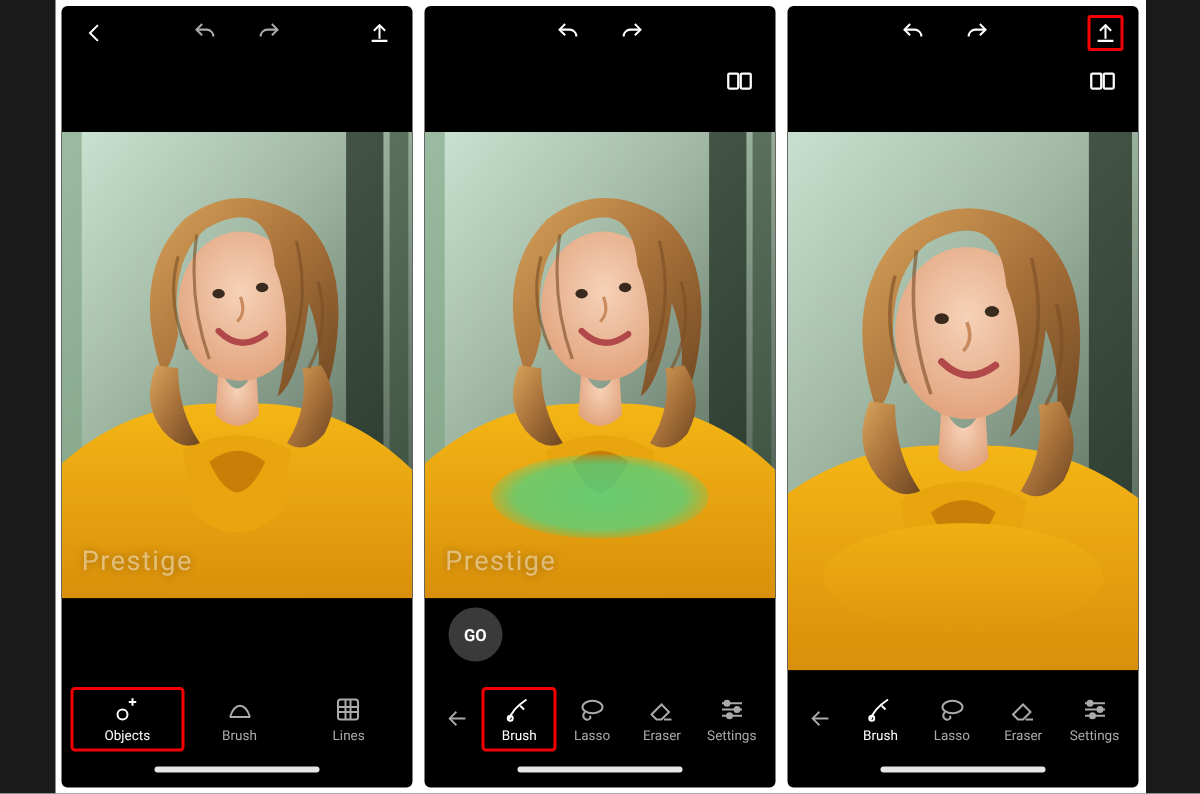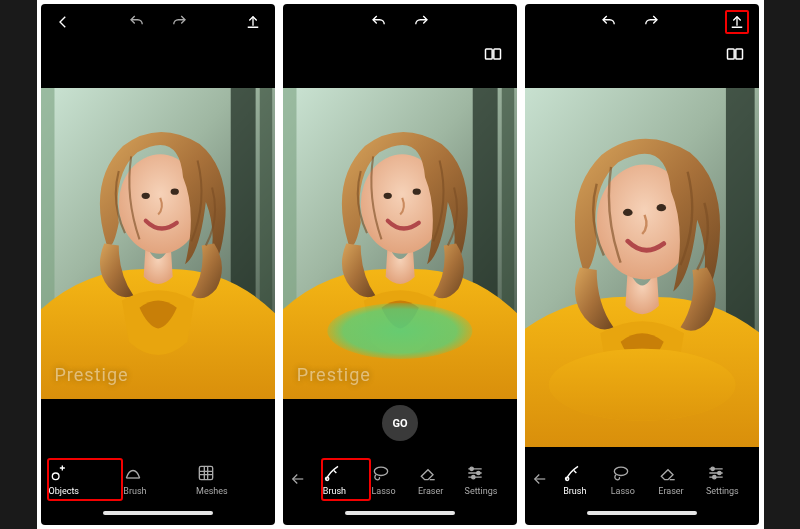--- a/index.html
+++ b/index.html
@@ -106,21 +106,21 @@
     font-size:18px;
     letter-spacing:1px;
     pointer-events:none;
     text-shadow:0 0 6px rgba(0,0,0,.3);
   }
 
   
   .action-row{
     height:48px;
     display:flex;
-    justify-content:center;
+    justify-content:flex-start;
     align-items:center;
     padding:0 16px;
   }
   .go-btn{
     width:36px;height:36px;border-radius:50%;
     background:var(--go-bg);
     color:var(--text);
     font-size:11px;font-weight:700;
     display:flex;align-items:center;justify-content:center;
     cursor:pointer;
@@ -137,21 +137,21 @@
   
   .toolbar{
     height:64px;
     display:flex;
     align-items:center;
     justify-content:space-around;
     padding:0 6px;
   }
   .tool{
     flex:1;
-    display:flex;flex-direction:column;align-items:flex-start;justify-content:center;
+    display:flex;flex-direction:column;align-items:center;justify-content:center;
     gap:3px;
     color:var(--muted);
     font-size:9px;
     cursor:pointer;
     padding:3px 0;
     position:relative;
   }
   .tool.active{color:var(--text);}
   .tool svg{width:20px;height:20px;stroke:currentColor;fill:none;stroke-width:1.6;}
   .tool.arrow svg{width:18px;height:18px;}
@@ -353,21 +353,21 @@
       <div class="tool">
         <svg>
             <use href="#i-lines"></use>
           </svg>
         <span>Brush</span>
       </div>
       <div class="tool">
         <svg>
             <use href="#i-mesh"></use>
           </svg>
-        <span>Meshes</span>
+        <span>Lines</span>
       </div>
     </div>
     <div class="home-indicator">
         <div class="bar"></div>
       </div>
   </div>
 
   <div class="phone">
     <div class="topbar">
       <div class="left"></div>

